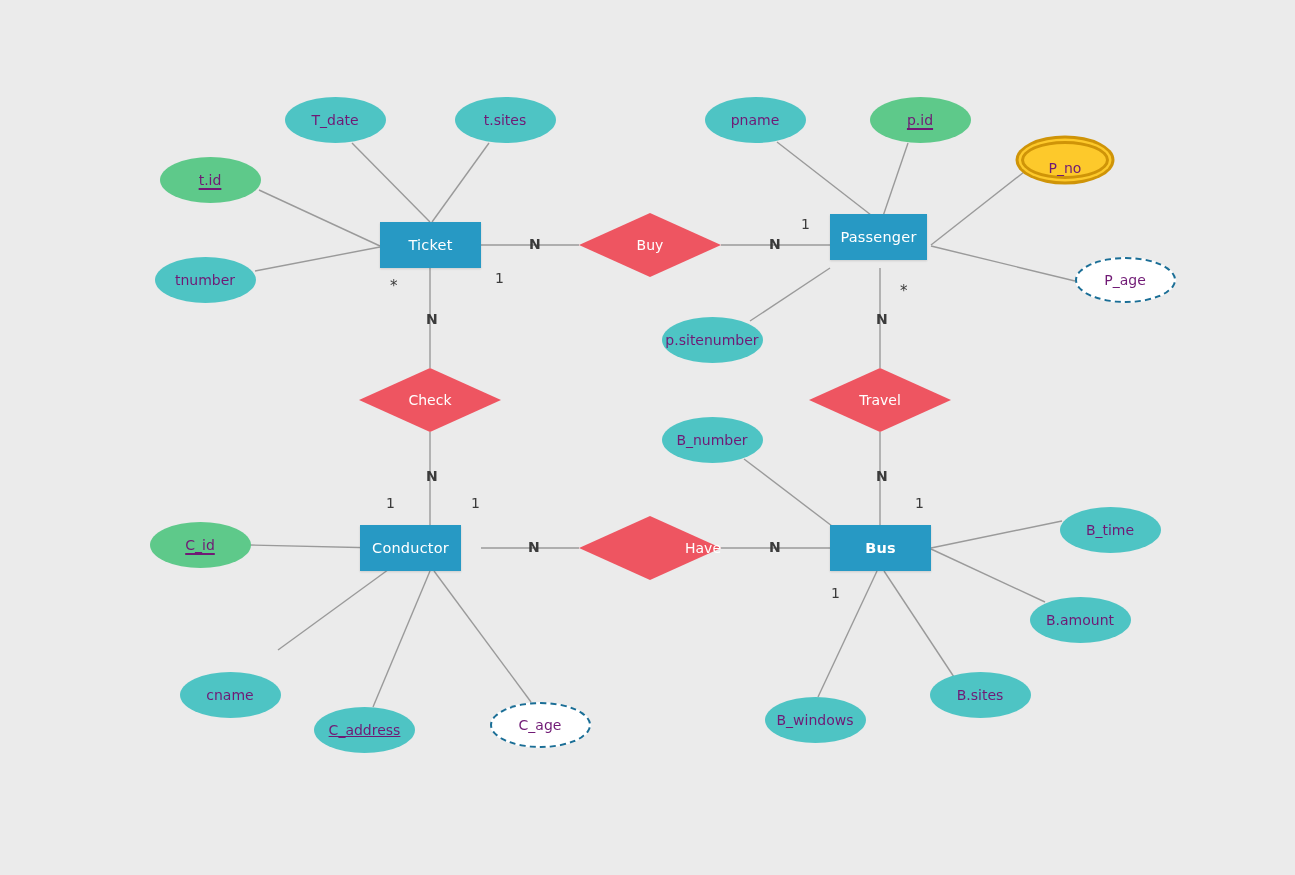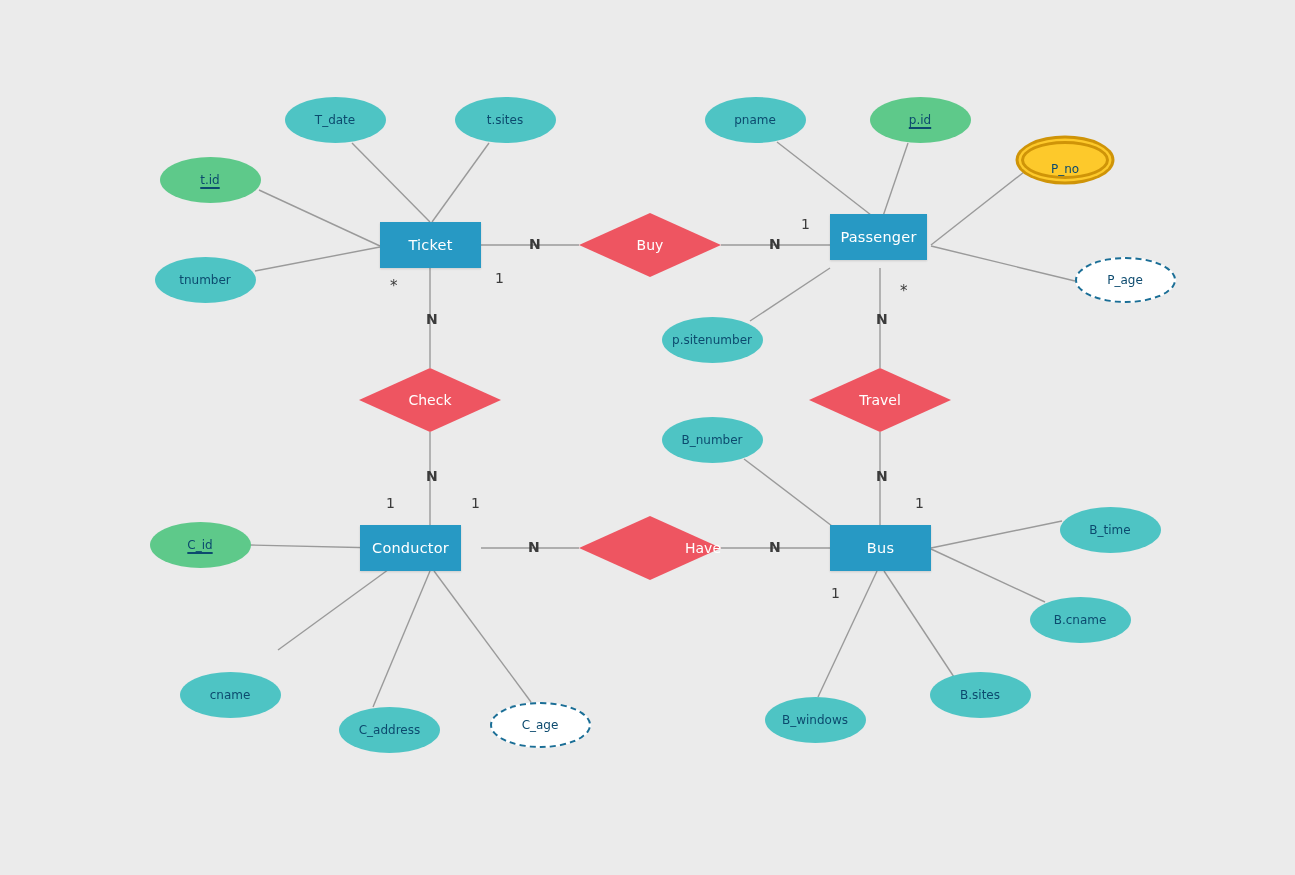--- a/index.html
+++ b/index.html
@@ -61,22 +61,22 @@
   }
   .rel-label {
     position: relative;
     color: #ffffff;
     font-size: 14px;
     z-index: 2;
   }
   
   .attr {
     border-radius: 50%;
-    color: #0c4a6e;
-    font-size: 12px;
+    color: #701a75;
+    font-size: 14px;
   }
   .attr-normal {
     background: #4ec4c4;
   }
   .attr-key {
     background: #5ec98a;
   }
   .attr-key .txt {
     text-decoration: underline;
     text-underline-offset: 3px;
@@ -168,34 +168,34 @@
       </div>
       <div class="node attr attr-normal" style="left: 661.5px; top: 317px; width: 101px; height: 46px;">
         <span class="txt">p.sitenumber</span>
       </div>
       <div class="node attr attr-key" style="left: 149.5px; top: 522px; width: 101px; height: 46px;">
         <span class="txt">C_id</span>
       </div>
       <div class="node attr attr-normal" style="left: 179.5px; top: 672px; width: 101px; height: 46px; text-align: center;">
         <span class="txt">cname</span>
       </div>
-      <div class="node attr attr-normal" style="left: 339px; top: 707px; width: 101px; height: 46px;">
+      <div class="node attr attr-normal" style="left: 314px; top: 707px; width: 101px; height: 46px; text-decoration: underline;">
         <span class="txt">C_address</span>
       </div>
       <div class="node attr attr-derived" style="left: 489.5px; top: 702px; width: 101px; height: 46px;">
         <span class="txt">C_age</span>
       </div>
       <div class="node attr attr-normal" style="left: 661.5px; top: 417px; width: 101px; height: 46px;">
         <span class="txt">B_number</span>
       </div>
       <div class="node attr attr-normal" style="left: 1059.5px; top: 507px; width: 101px; height: 46px;">
         <span class="txt">B_time</span>
       </div>
       <div class="node attr attr-normal" style="left: 1029.5px; top: 597px; width: 101px; height: 46px;">
-        <span class="txt">B.cname</span>
+        <span class="txt">B.amount</span>
       </div>
       <div class="node attr attr-normal" style="left: 929.5px; top: 672px; width: 101px; height: 46px;">
         <span class="txt">B.sites</span>
       </div>
       <div class="node attr attr-normal" style="left: 764.5px; top: 697px; width: 101px; height: 46px;">
         <span class="txt">B_windows</span>
       </div>
       <div class="rel-wrap" style="left: 579px; top: 213px; width: 142px; height: 64px;">
         <div class="rel-shape"></div>
         <span class="rel-label">Buy</span>
@@ -214,21 +214,21 @@
       </div>
       <div class="node entity" style="left: 380px; top: 222px; width: 101px; height: 46px;">
         <span>Ticket</span>
       </div>
       <div class="node entity" style="left: 830px; top: 214px; width: 97px; height: 46px;">
         <span>Passenger</span>
       </div>
       <div class="node entity" style="left: 360px; top: 525px; width: 101px; height: 46px;">
         <span>Conductor</span>
       </div>
-      <div class="node entity" style="left: 830px; top: 525px; width: 101px; height: 46px;">
+      <div class="node entity" style="left: 830px; top: 525px; width: 101px; height: 46px; font-weight: bold;">
         <span>Bus</span>
       </div>
       <div class="card bold" style="left: 529px; top: 236px;">N</div>
       <div class="card bold" style="left: 769px; top: 236px;">N</div>
       <div class="card" style="left: 801px; top: 216px;">1</div>
       <div class="card star" style="left: 390px; top: 277px;">*</div>
       <div class="card" style="left: 495px; top: 270px;">1</div>
       <div class="card bold" style="left: 426px; top: 311px;">N</div>
       <div class="card star" style="left: 900px; top: 282px;">*</div>
       <div class="card bold" style="left: 876px; top: 311px;">N</div>

